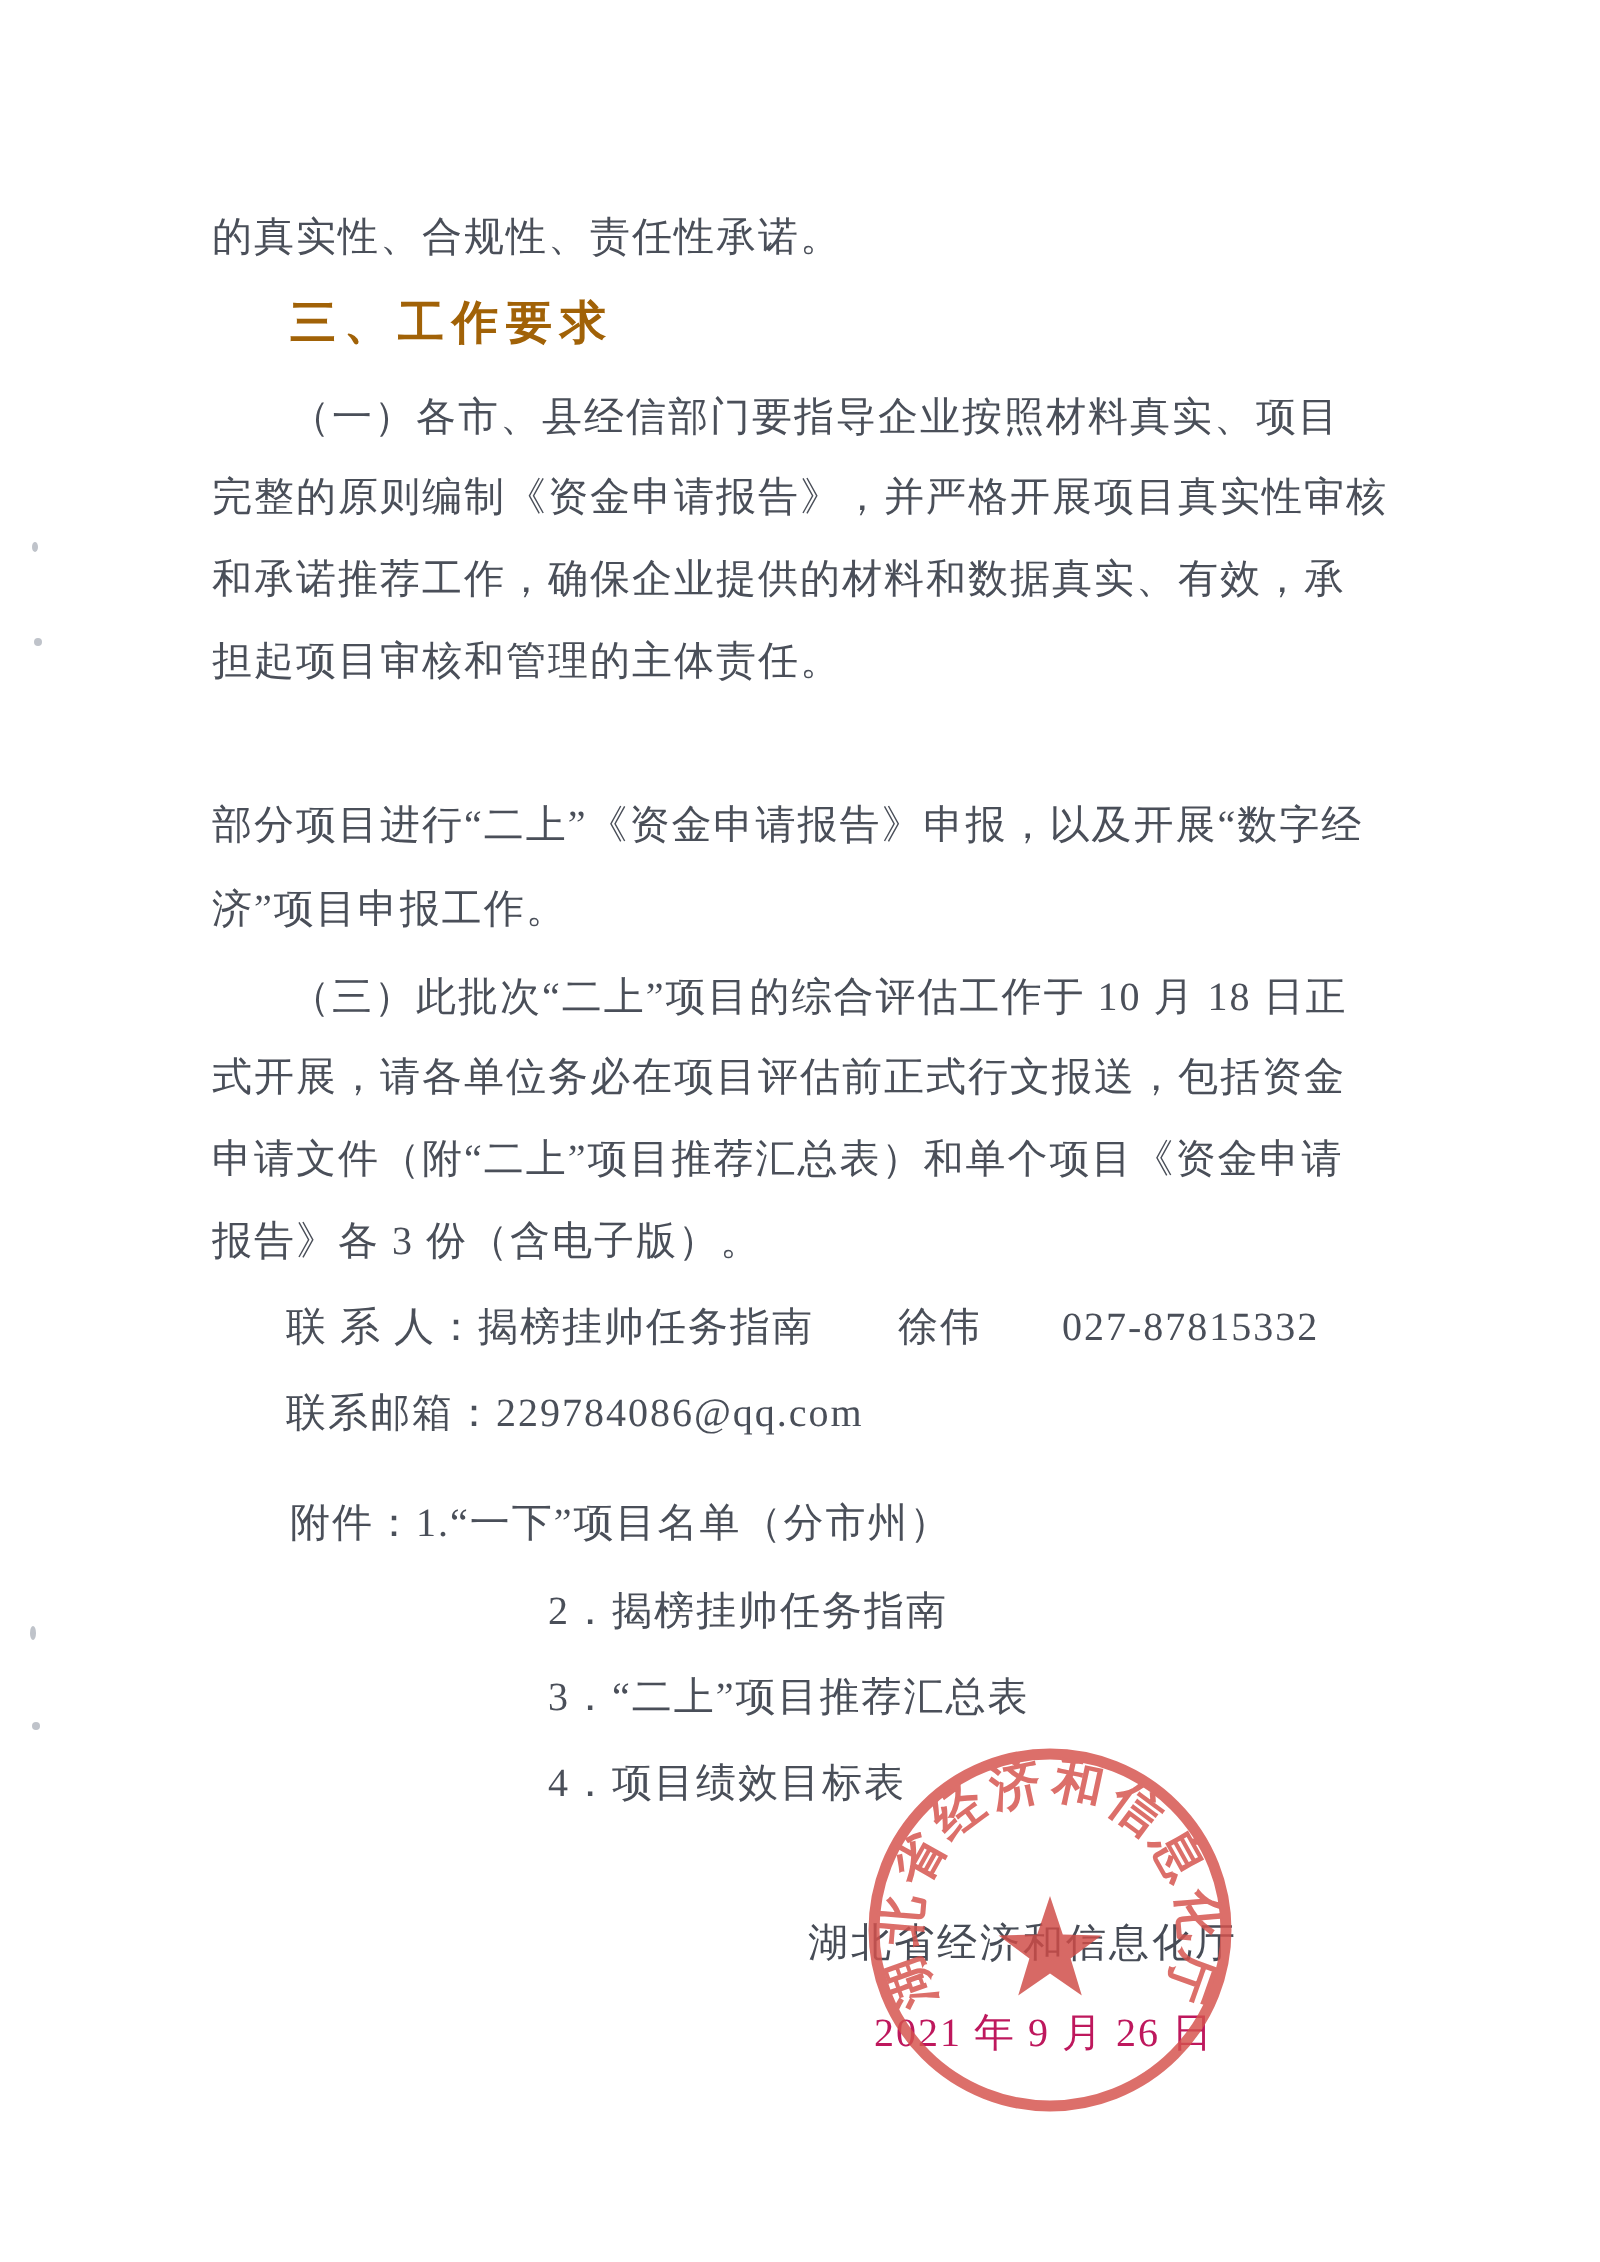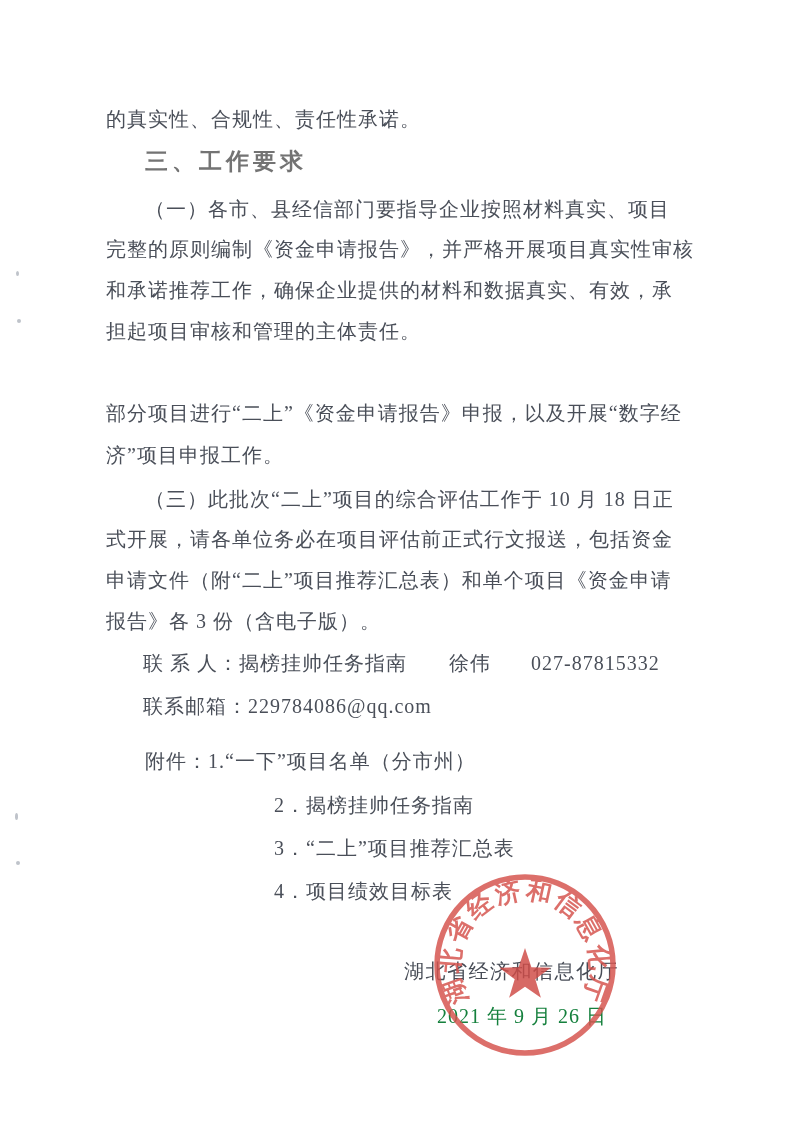--- a/index.html
+++ b/index.html
@@ -9,31 +9,31 @@
     color:#4a4f59;overflow:hidden;
   }
   .ln{
     position:absolute;left:106px;font-size:20px;line-height:30px;
     white-space:nowrap;letter-spacing:1px;
   }
   .ln.ind{left:145px;}
   .heading{
     position:absolute;left:145px;top:146px;
     font-family:"DejaVu Sans","Liberation Sans",sans-serif;
-    font-weight:700;font-size:23px;color:#737373;letter-spacing:4px;
+    font-weight:700;font-size:23px;color:#a16207;letter-spacing:4px;
     white-space:nowrap;
   }
   .contact-line{position:absolute;left:143px;font-size:20px;white-space:nowrap;letter-spacing:1px;}
   .contact-name{margin-left:42px;}
   .contact-phone{margin-left:40px;font-family:Liberation Serif, serif;}
   .attach-label-line{position:absolute;left:145px;top:748px;font-size:20px;white-space:nowrap;letter-spacing:1px;}
   .attach-item-first{margin-left:0;}
   .attach-item{position:absolute;left:274px;font-size:20px;white-space:nowrap;letter-spacing:1px;}
   .sig-org{position:absolute;left:404px;top:958px;font-size:20px;letter-spacing:1.5px;white-space:nowrap;color:#474c56;}
-  .sig-date{position:absolute;left:437px;top:1003px;font-size:20px;letter-spacing:1px;white-space:nowrap;color:#15803d;}
+  .sig-date{position:absolute;left:437px;top:1003px;font-size:20px;letter-spacing:1px;white-space:nowrap;color:#be185d;}
   .seal{position:absolute;left:430px;top:870px;width:190px;height:190px;opacity:0.83;}
   .seal text{
     font-family:"DejaVu Sans","Liberation Sans",sans-serif;
     font-weight:700;font-size:25px;letter-spacing:3px;
   }
   .speck{position:absolute;background:#bfc3ca;border-radius:50%;}
   .speck.s1{left:16px;top:271px;width:3px;height:5px;}
   .speck.s2{left:17px;top:319px;width:4px;height:4px;}
   .speck.s3{left:15px;top:813px;width:3px;height:7px;}
   .speck.s4{left:16px;top:861px;width:4px;height:4px;}

